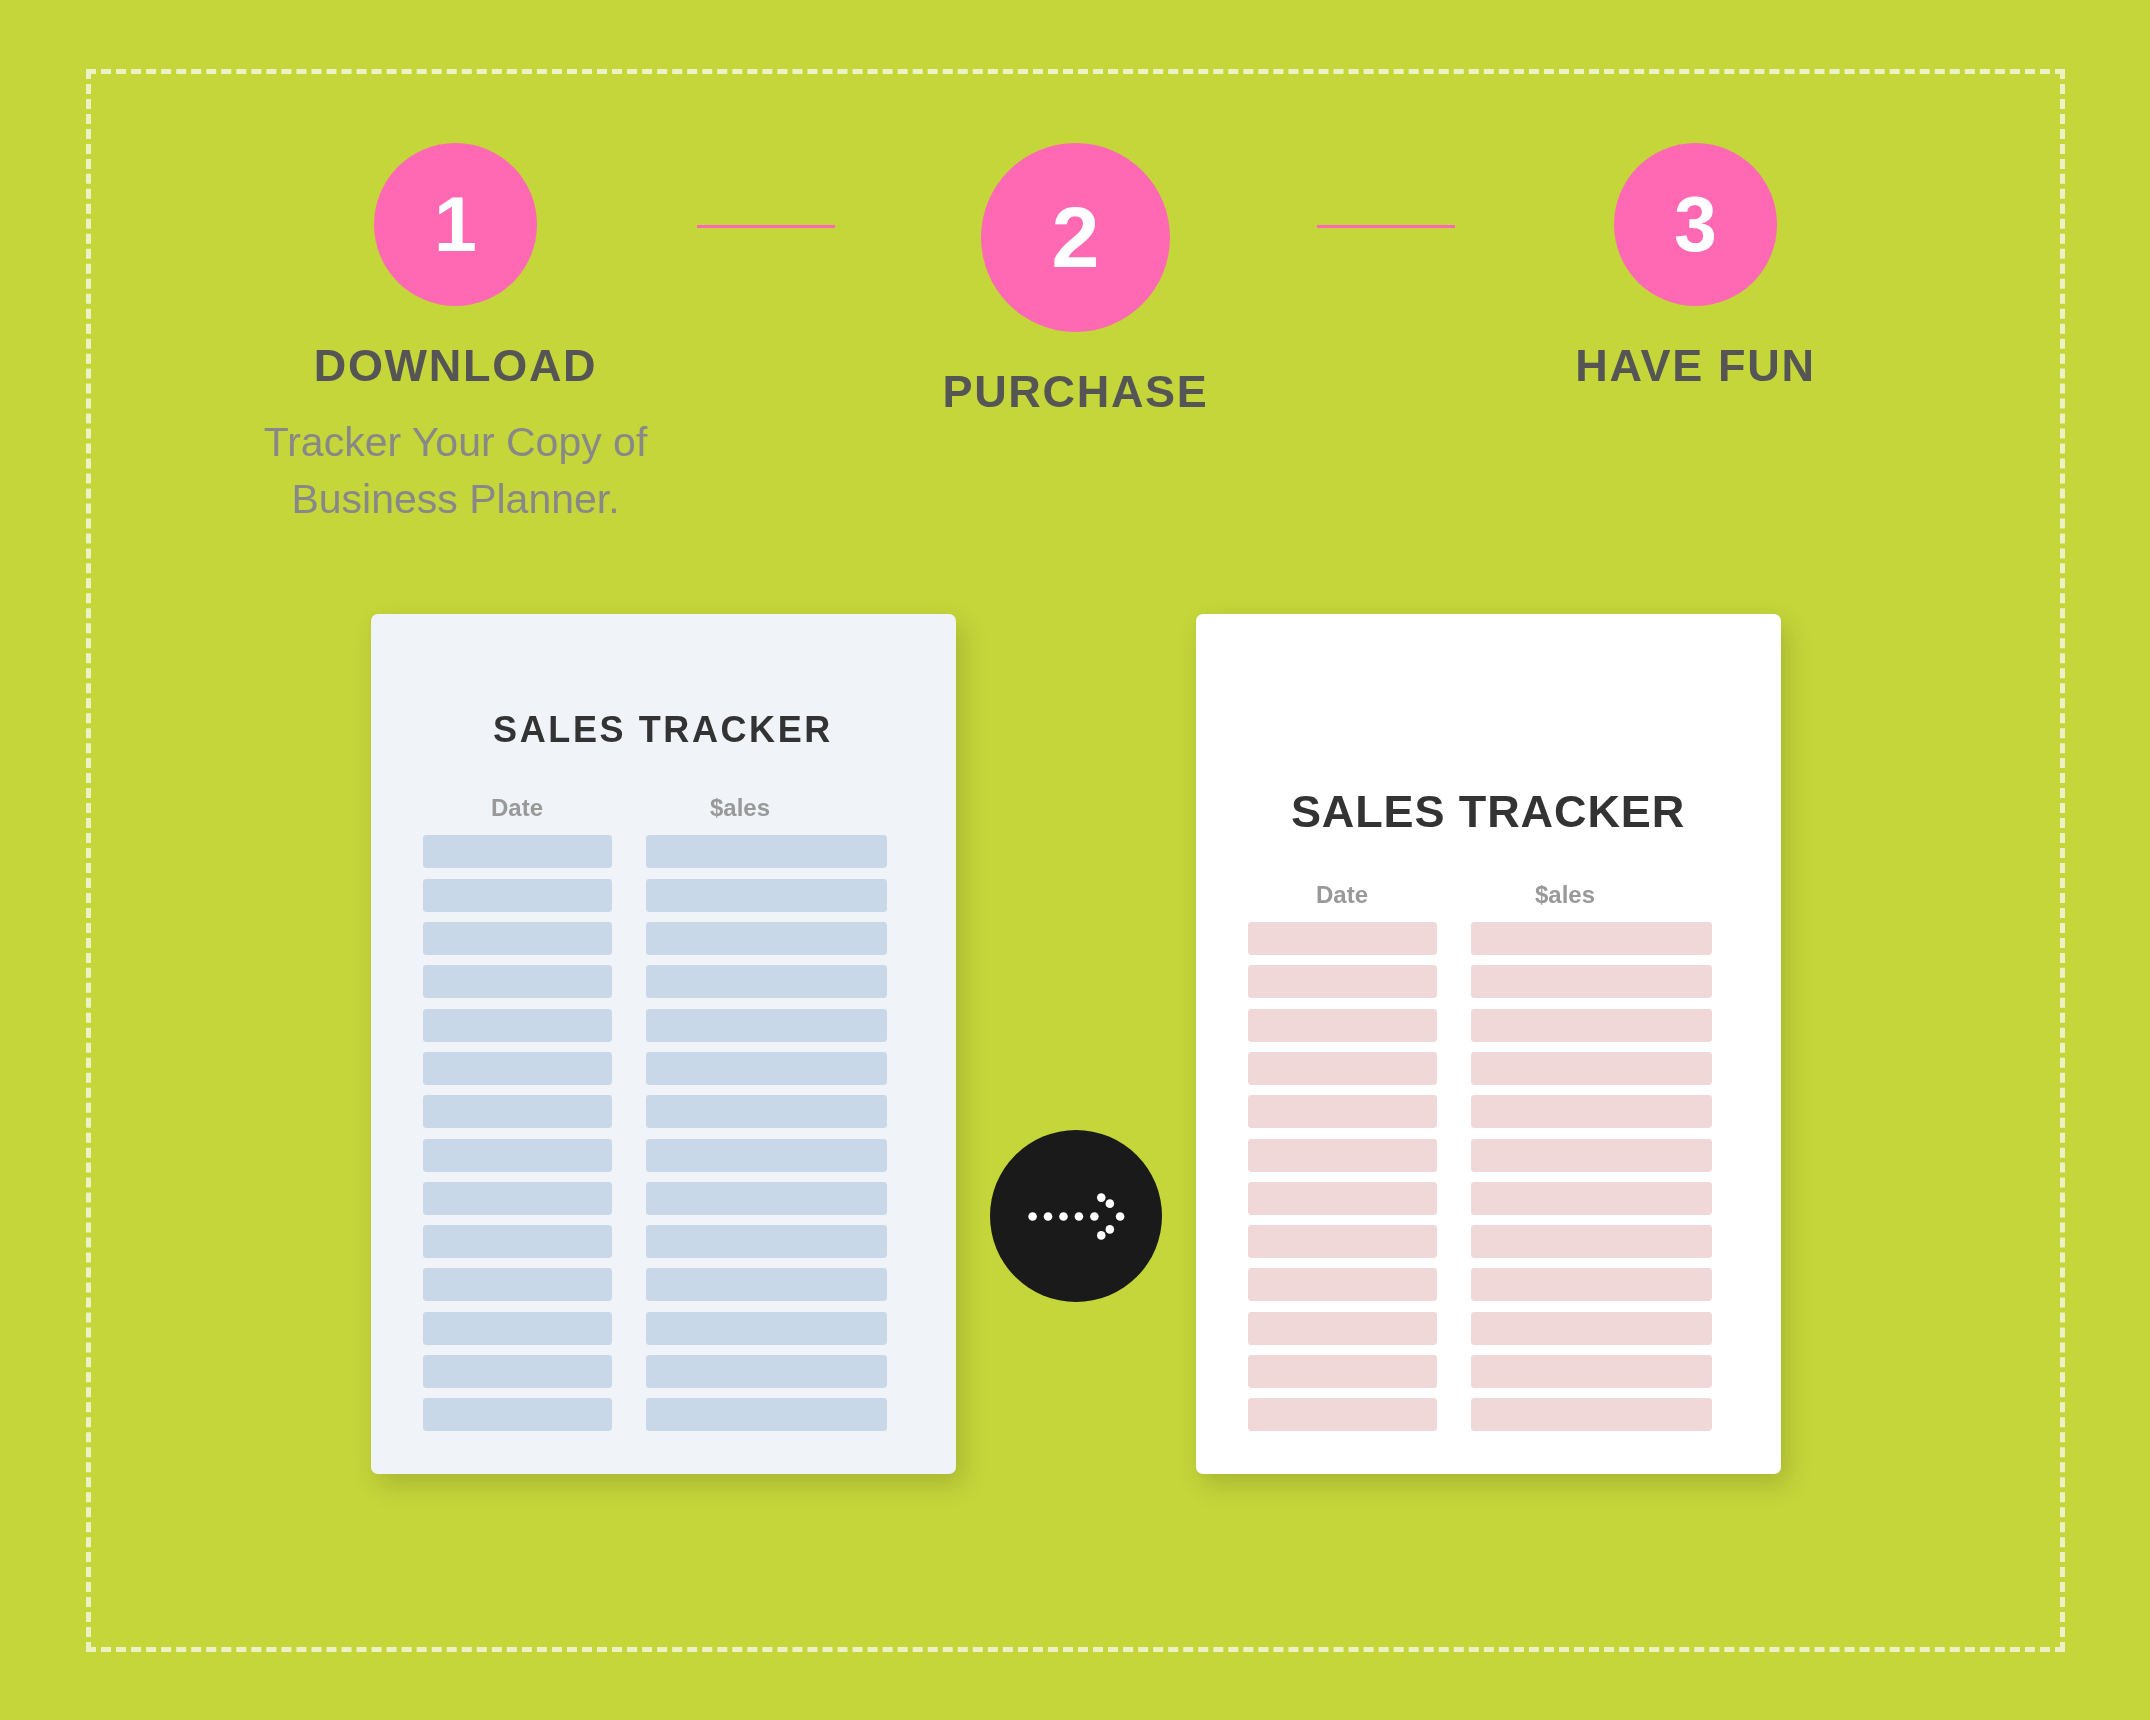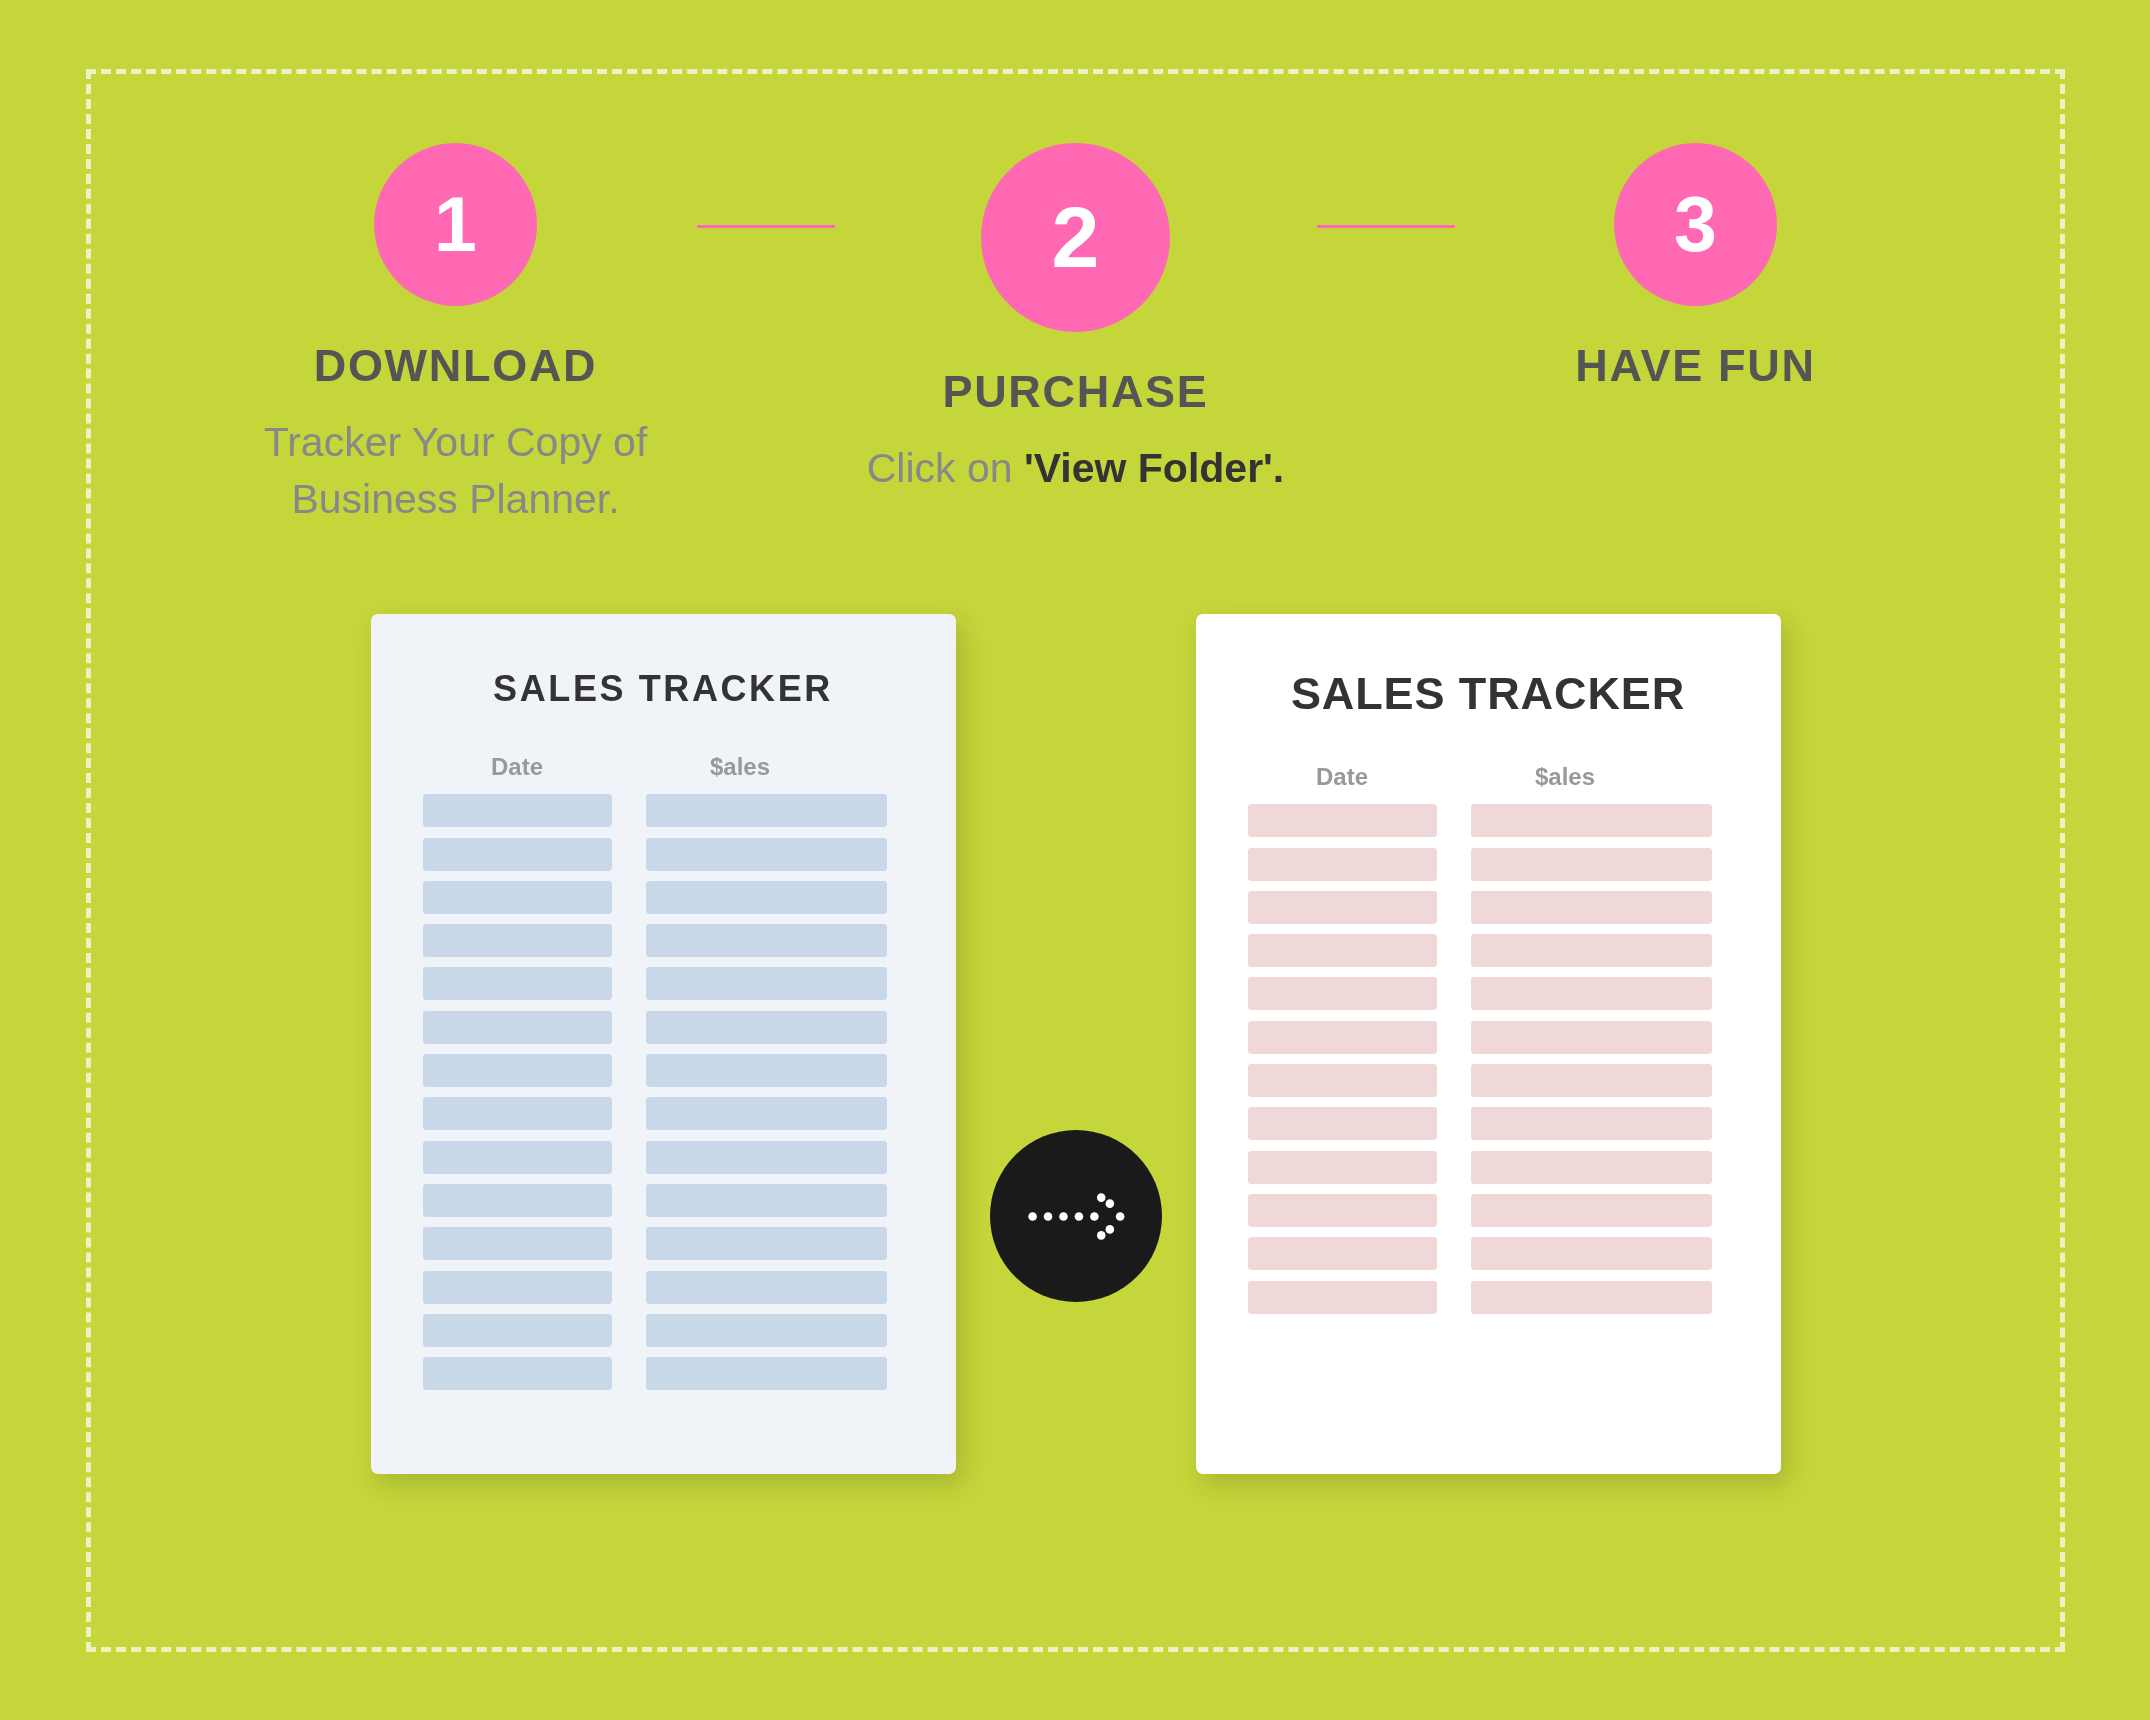--- a/index.html
+++ b/index.html
@@ -102,27 +102,28 @@
       display: flex;
       align-items: center;
       justify-content: center;
       gap: 0;
       width: 100%;
     }
 
     .card {
       background: white;
       border-radius: 6.9px;
-      padding: 54px 52px 43px;
+      padding: 43px 52px 43px;
       width: 585px;
       min-height: 860px;
       box-shadow: 6.9px 10.3px 26px rgba(0,0,0,0.15);
       display: flex;
       flex-direction: column;
       align-items: center;
+      justify-content: flex-end;
     }
 
     .card-left {
       background: #f0f4f8;
     }
 
     .card-right {
       background: white;
     }
 
@@ -233,23 +234,20 @@
 
     <div class="step-connector">
       <div class="connector-line"></div>
     </div>
 
     <div class="step">
       <div class="step-circle active">
         <span>2</span>
       </div>
       <div class="step-label">PURCHASE</div>
-      <div class="step-desc">
-        <span>Click  on </span><strong>'View Folder'.</strong>
-      </div>
     </div>
 
     <div class="step-connector">
       <div class="connector-line"></div>
     </div>
 
     <div class="step">
       <div class="step-circle">
         <span>3</span>
       </div>

